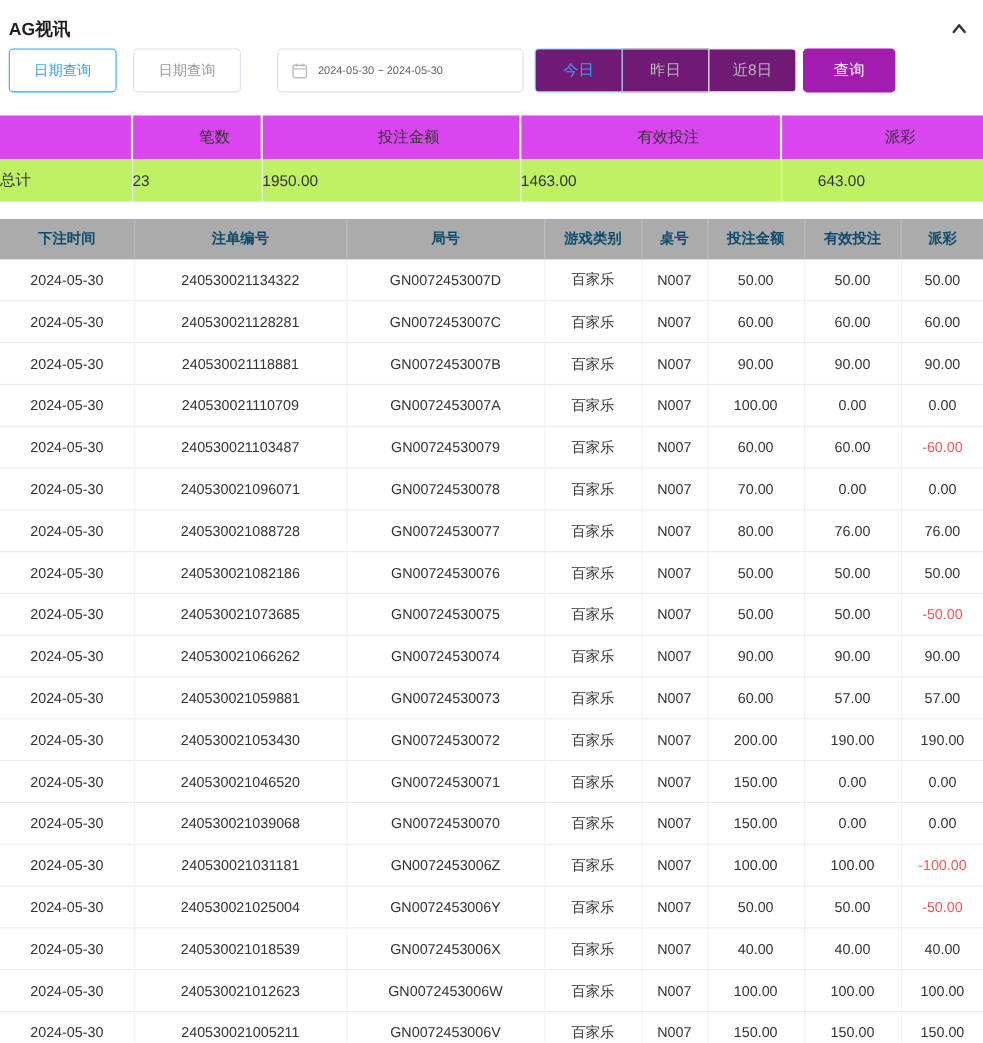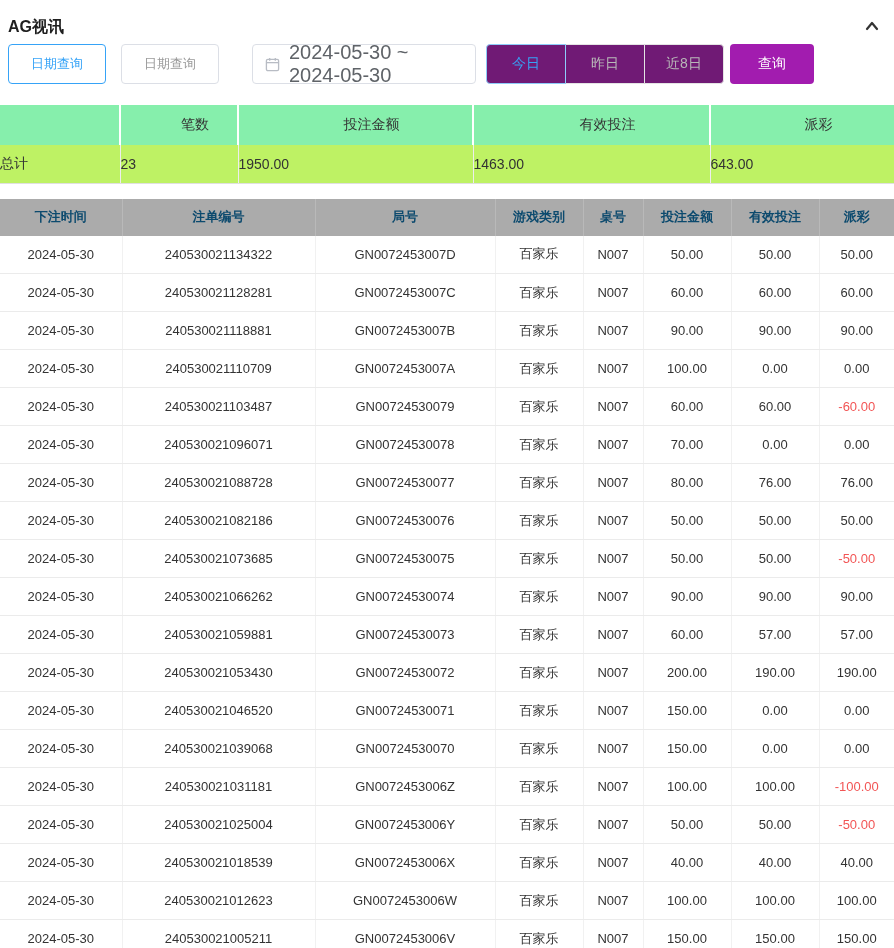--- a/index.html
+++ b/index.html
@@ -15,39 +15,39 @@
   .collapse-btn { background:none; border:none; cursor:pointer; display:flex; align-items:center; }
 
   
   .filter-bar { display:flex; align-items:center; margin:14px 0 0 8px; height:40px; }
   .pill-btn { height:40px; border:1px solid #dcdfe6; border-radius:4px; background:#fff;
     color:#9a9a9a; font-size:13px; padding:0 22px; cursor:pointer; white-space:nowrap; }
   .pill-btn.active { border-color:#36a3f7; color:#36a3f7; }
   .pill-btn + .pill-btn { margin-left:15px; }
   .date-picker { height:40px; width:224px; border:1px solid #dcdfe6; border-radius:4px;
     display:flex; align-items:center; gap:9px; padding:0 12px; margin-left:33px;
-    color:#5f6368; font-size:20px; cursor:pointer; background:#fff; }
+    color:#5f6368; font-size:10px; cursor:pointer; background:#fff; }
   .quick-group { display:flex; margin-left:10px; }
   .quick-btn { height:40px; width:80px; border:1px solid #e4e4e4; background:#701a75;
     color:#b8b8b8; font-size:14px; cursor:pointer; margin-left:-1px; }
   .quick-btn:first-child { margin-left:0; border-radius:4px 0 0 4px; }
   .quick-btn:last-child { border-radius:0 4px 4px 0; }
   .quick-btn.active { color:#36a3f7; border-color:#8ecdf9; position:relative; z-index:1; }
   .search-btn { height:40px; width:84px; margin-left:6px; border:none; border-radius:4px;
     background:#a21caf; color:#fff; font-size:14px; cursor:pointer; }
 
   
   .summary-table { width:894px; table-layout:fixed; border-collapse:collapse;
     margin-top:21px; font-size:14px; }
-  .summary-table th { background:#86efac; height:40px; font-weight:400; color:#333;
+  .summary-table th { background:#d946ef; height:40px; font-weight:400; color:#333;
     text-align:center; border-right:2px solid #fff;padding-left:32px; }
   .summary-table th:last-child { border-right:none; }
   .summary-table td { height:38px; color:#333; background:#bef264;
     border-right:1px solid #ededed; border-bottom:1px solid #e0e0e0; }
-  .summary-table td:last-child { border-right:none; }
+  .summary-table td:last-child { border-right:none;padding-left:33px; }
 
   
   .bet-table { width:894px; table-layout:fixed; border-collapse:collapse; margin-top:15px; }
   .bet-table th { background:#ababab; color:#0c4a6e; height:37px; font-size:13px;
     font-weight:700; text-align:center; border-right:1px solid #b9b9b9; }
   .bet-table th:last-child { border-right:none; }
   .bet-table td { height:38px; text-align:center; font-size:13px; color:#333;
     border-bottom:1px solid #ebebeb; border-right:1px solid #f1f1f1; background:#fff; }
   .bet-table td:last-child { border-right:none; }
   .bet-table td.neg { color:#f25555;margin-left:12px; }

